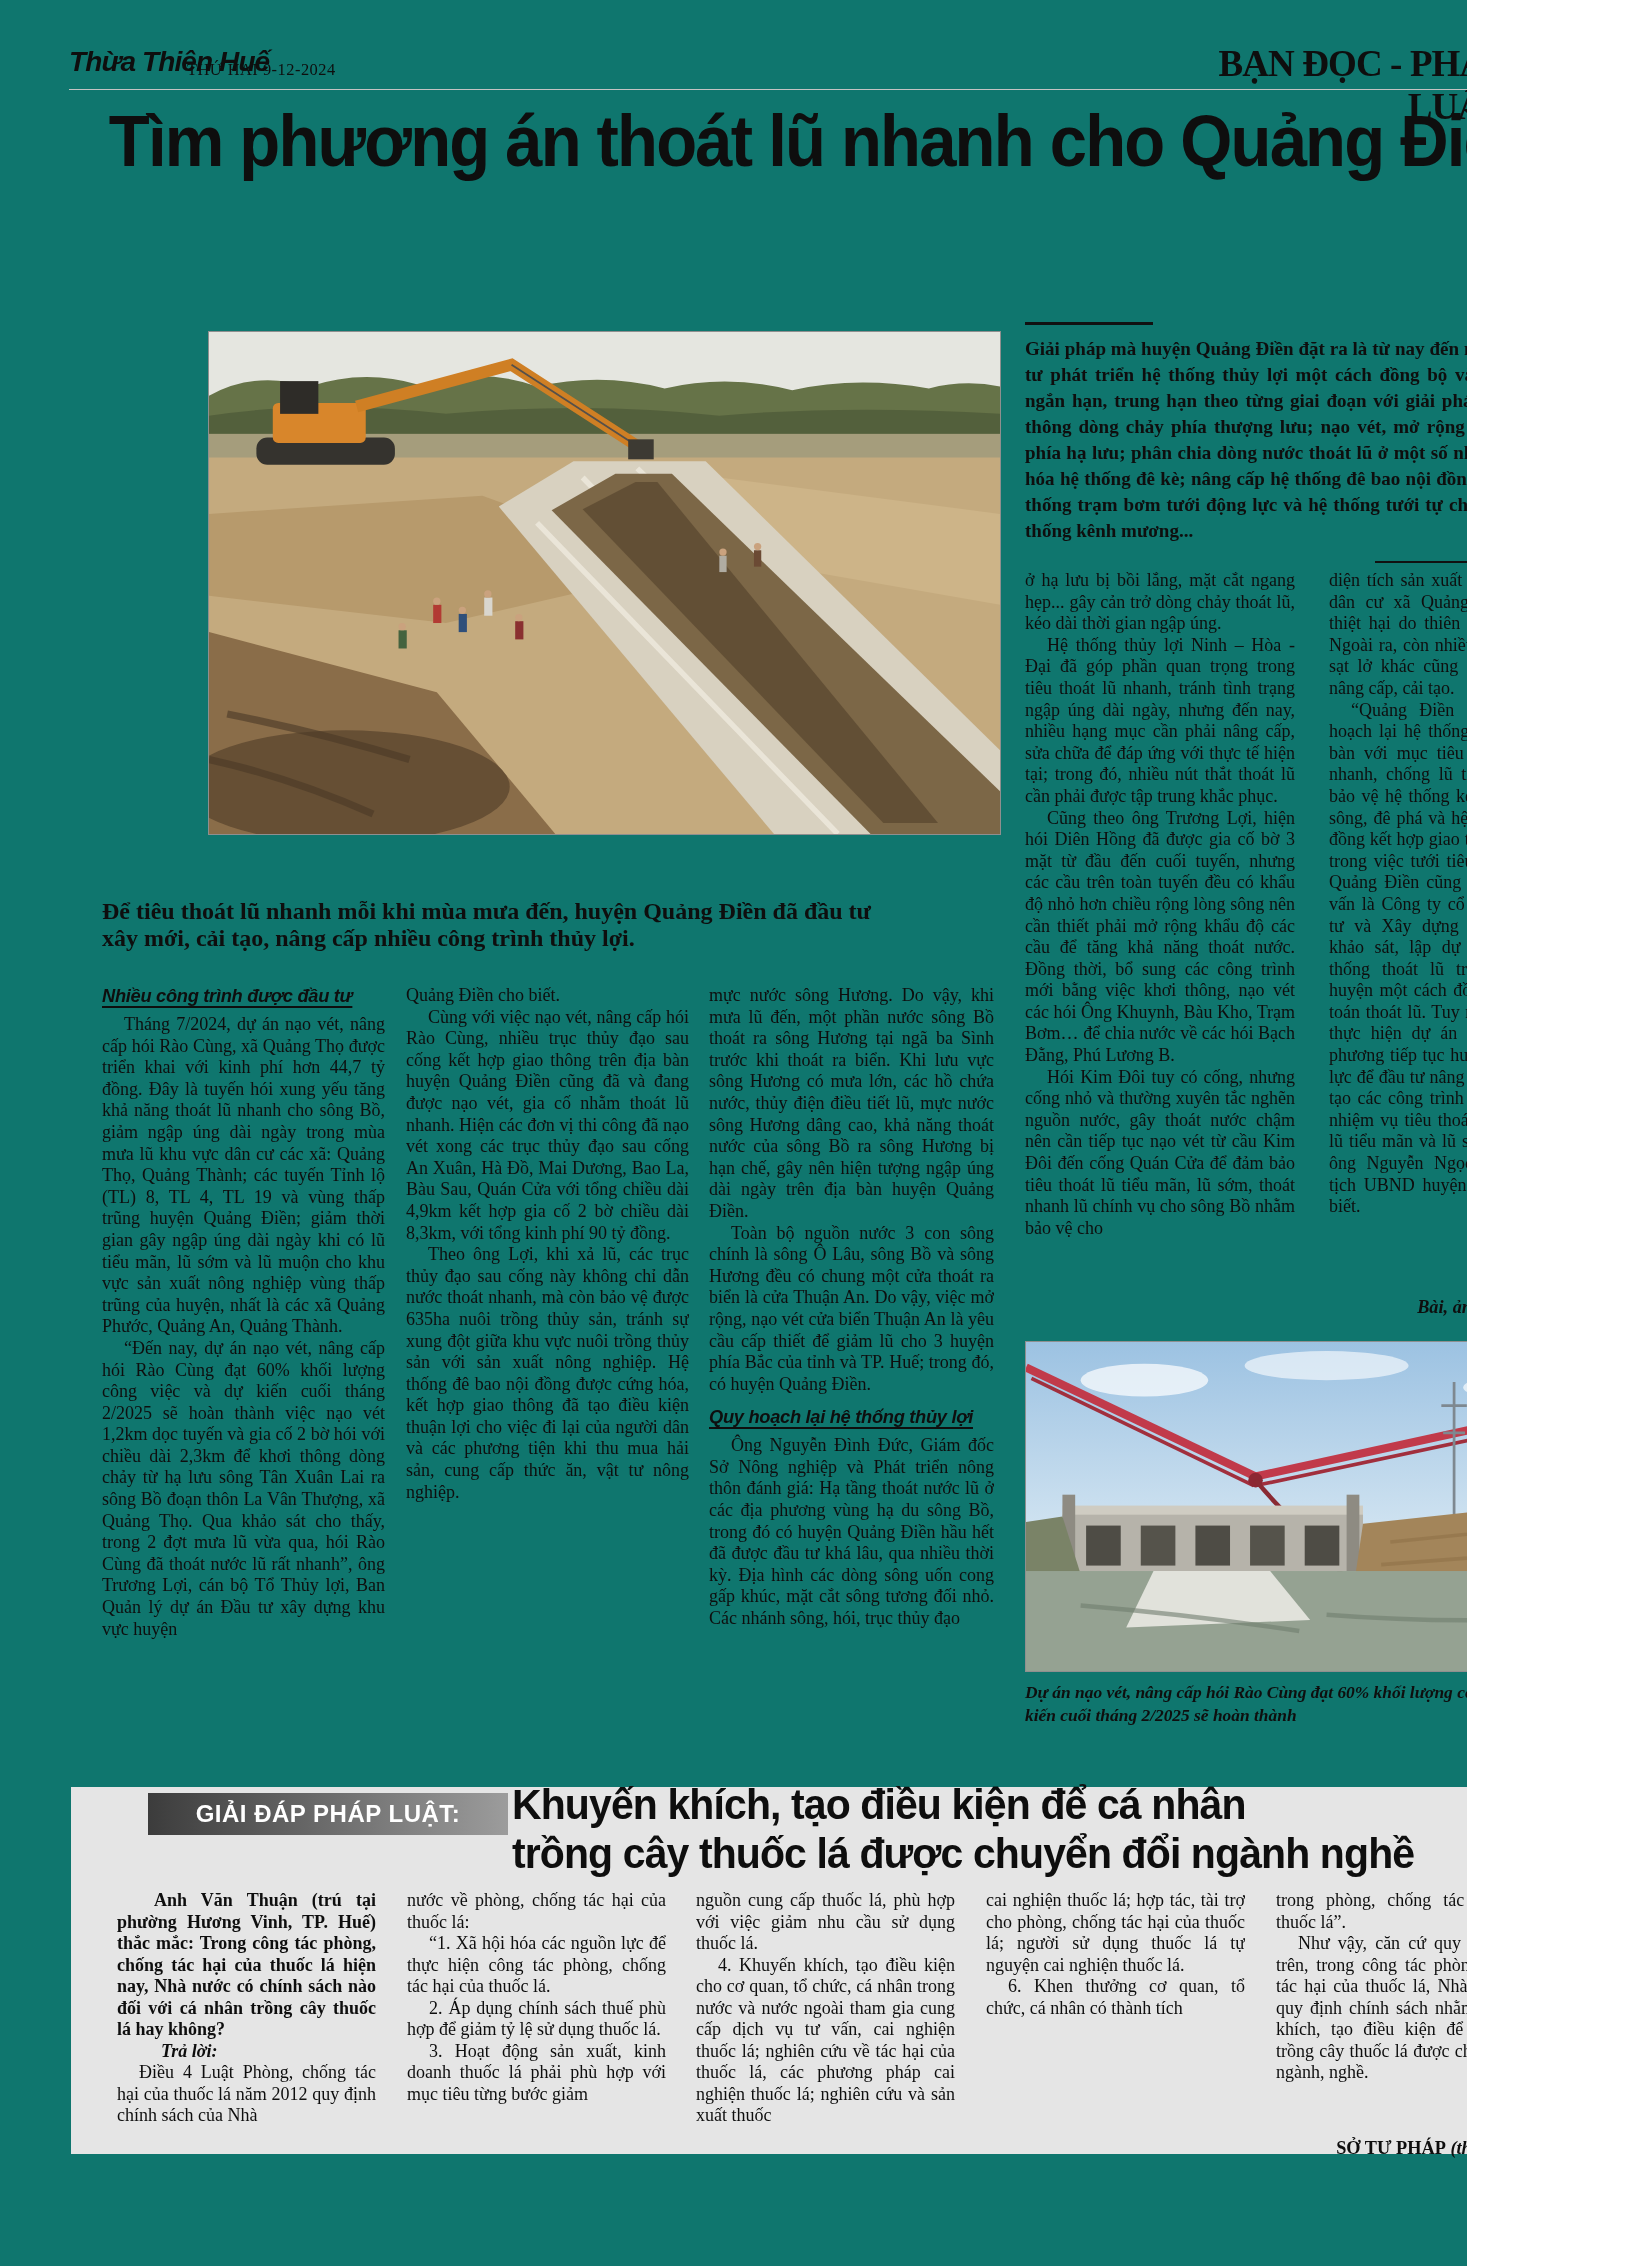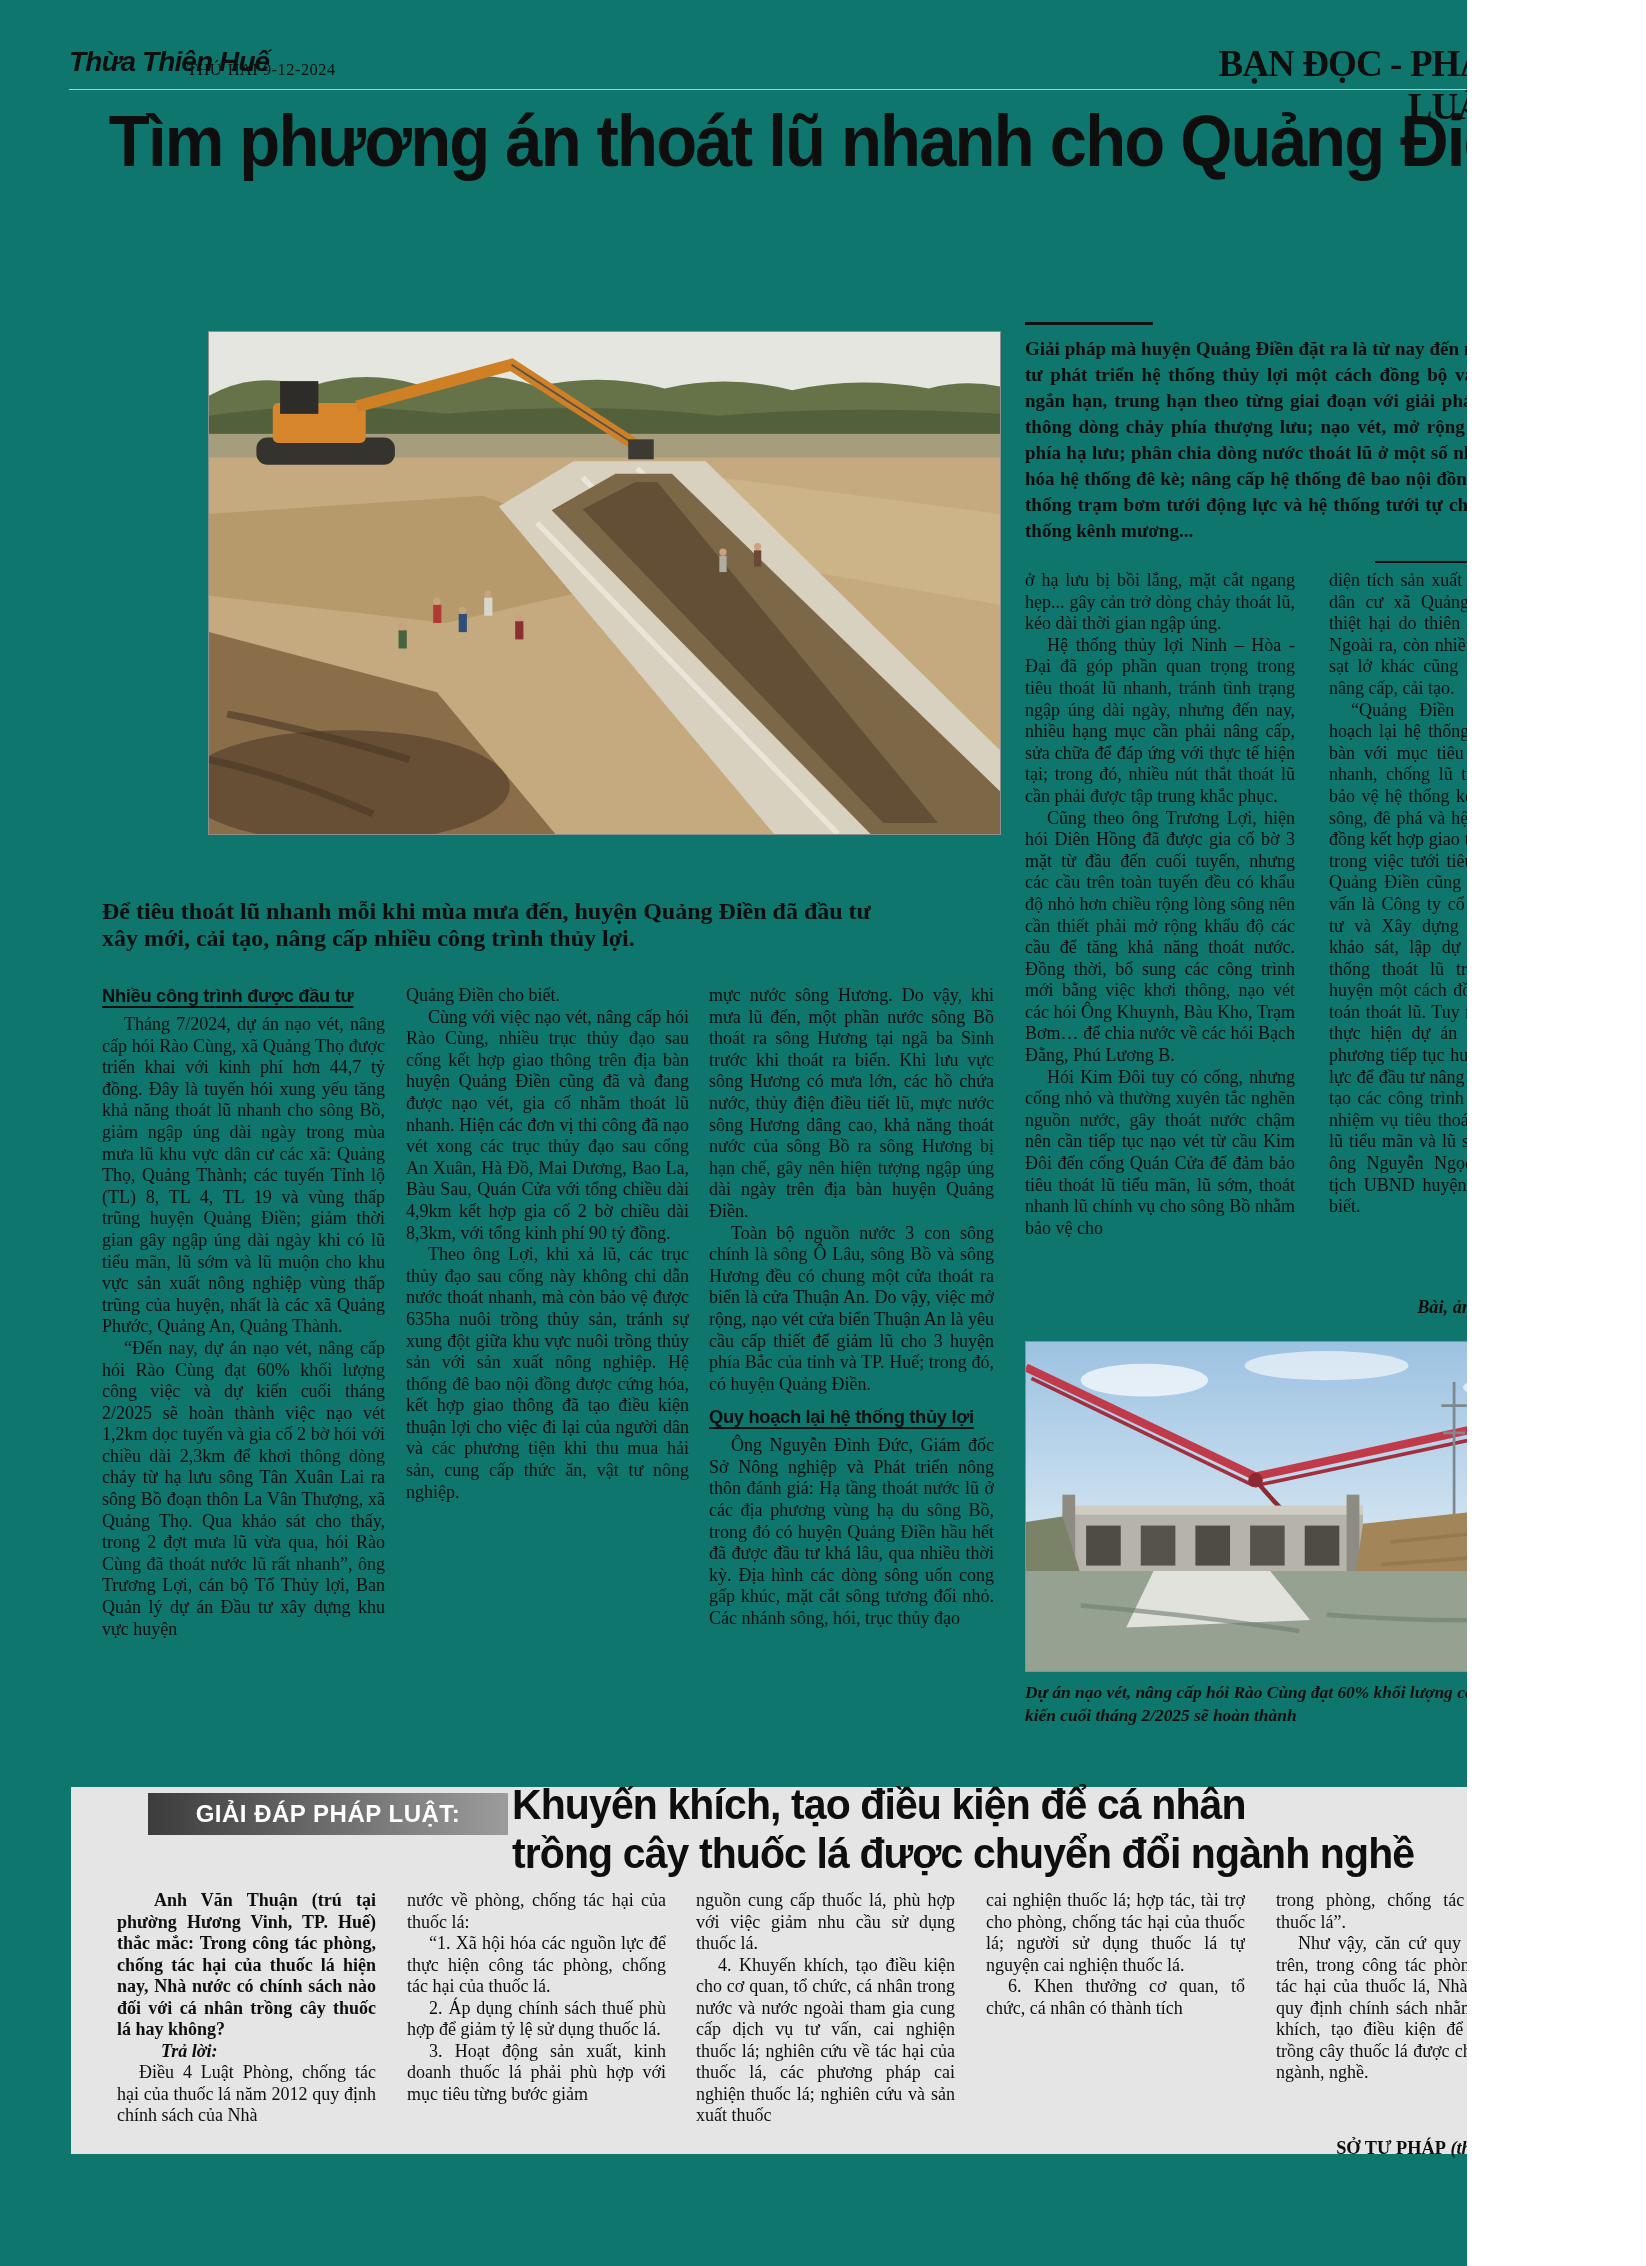--- a/index.html
+++ b/index.html
@@ -42,21 +42,21 @@
   
   .deck { left:102px; top:898px; width:777px; font-weight:bold; font-size:24px;
           line-height:26.5px; }
 
   
   .bodycol { font-size:18px; line-height:21.6px; text-align:justify; overflow:hidden; }
   .bodycol p { text-indent:22px; }
   .bodycol p.cont { text-indent:0; }
   .subhead { font-family:"Liberation Sans", sans-serif; font-weight:bold; font-size:18.3px;
              letter-spacing:-0.3px; text-decoration:underline; text-underline-offset:3.7px;
-             text-decoration-thickness:1.8px; }
+             text-decoration-thickness:1.8px;font-style:italic; }
   .subhead1 { left:102px; top:985px; }
   .col1 { left:102px; top:1014px; width:283px; height:755px; }
   .col2 { left:406px; top:985px; width:283px; height:784px; }
   .col3 { left:709px; top:985px; width:285px; height:784px; }
   .col3 h3 { margin:11px 0 7.3px 0; }
   .col4 { left:1025px; top:570px; width:270px; height:757px; }
   .col5 { left:1329px; top:570px; width:270px; height:722px; }
   .byline { left:1329px; top:1297px; width:270px; text-align:right; font-size:18.3px; }
   .byline .lbl { font-style:italic; font-weight:bold; }
   .byline .name { font-weight:normal;margin-top:34px; }

